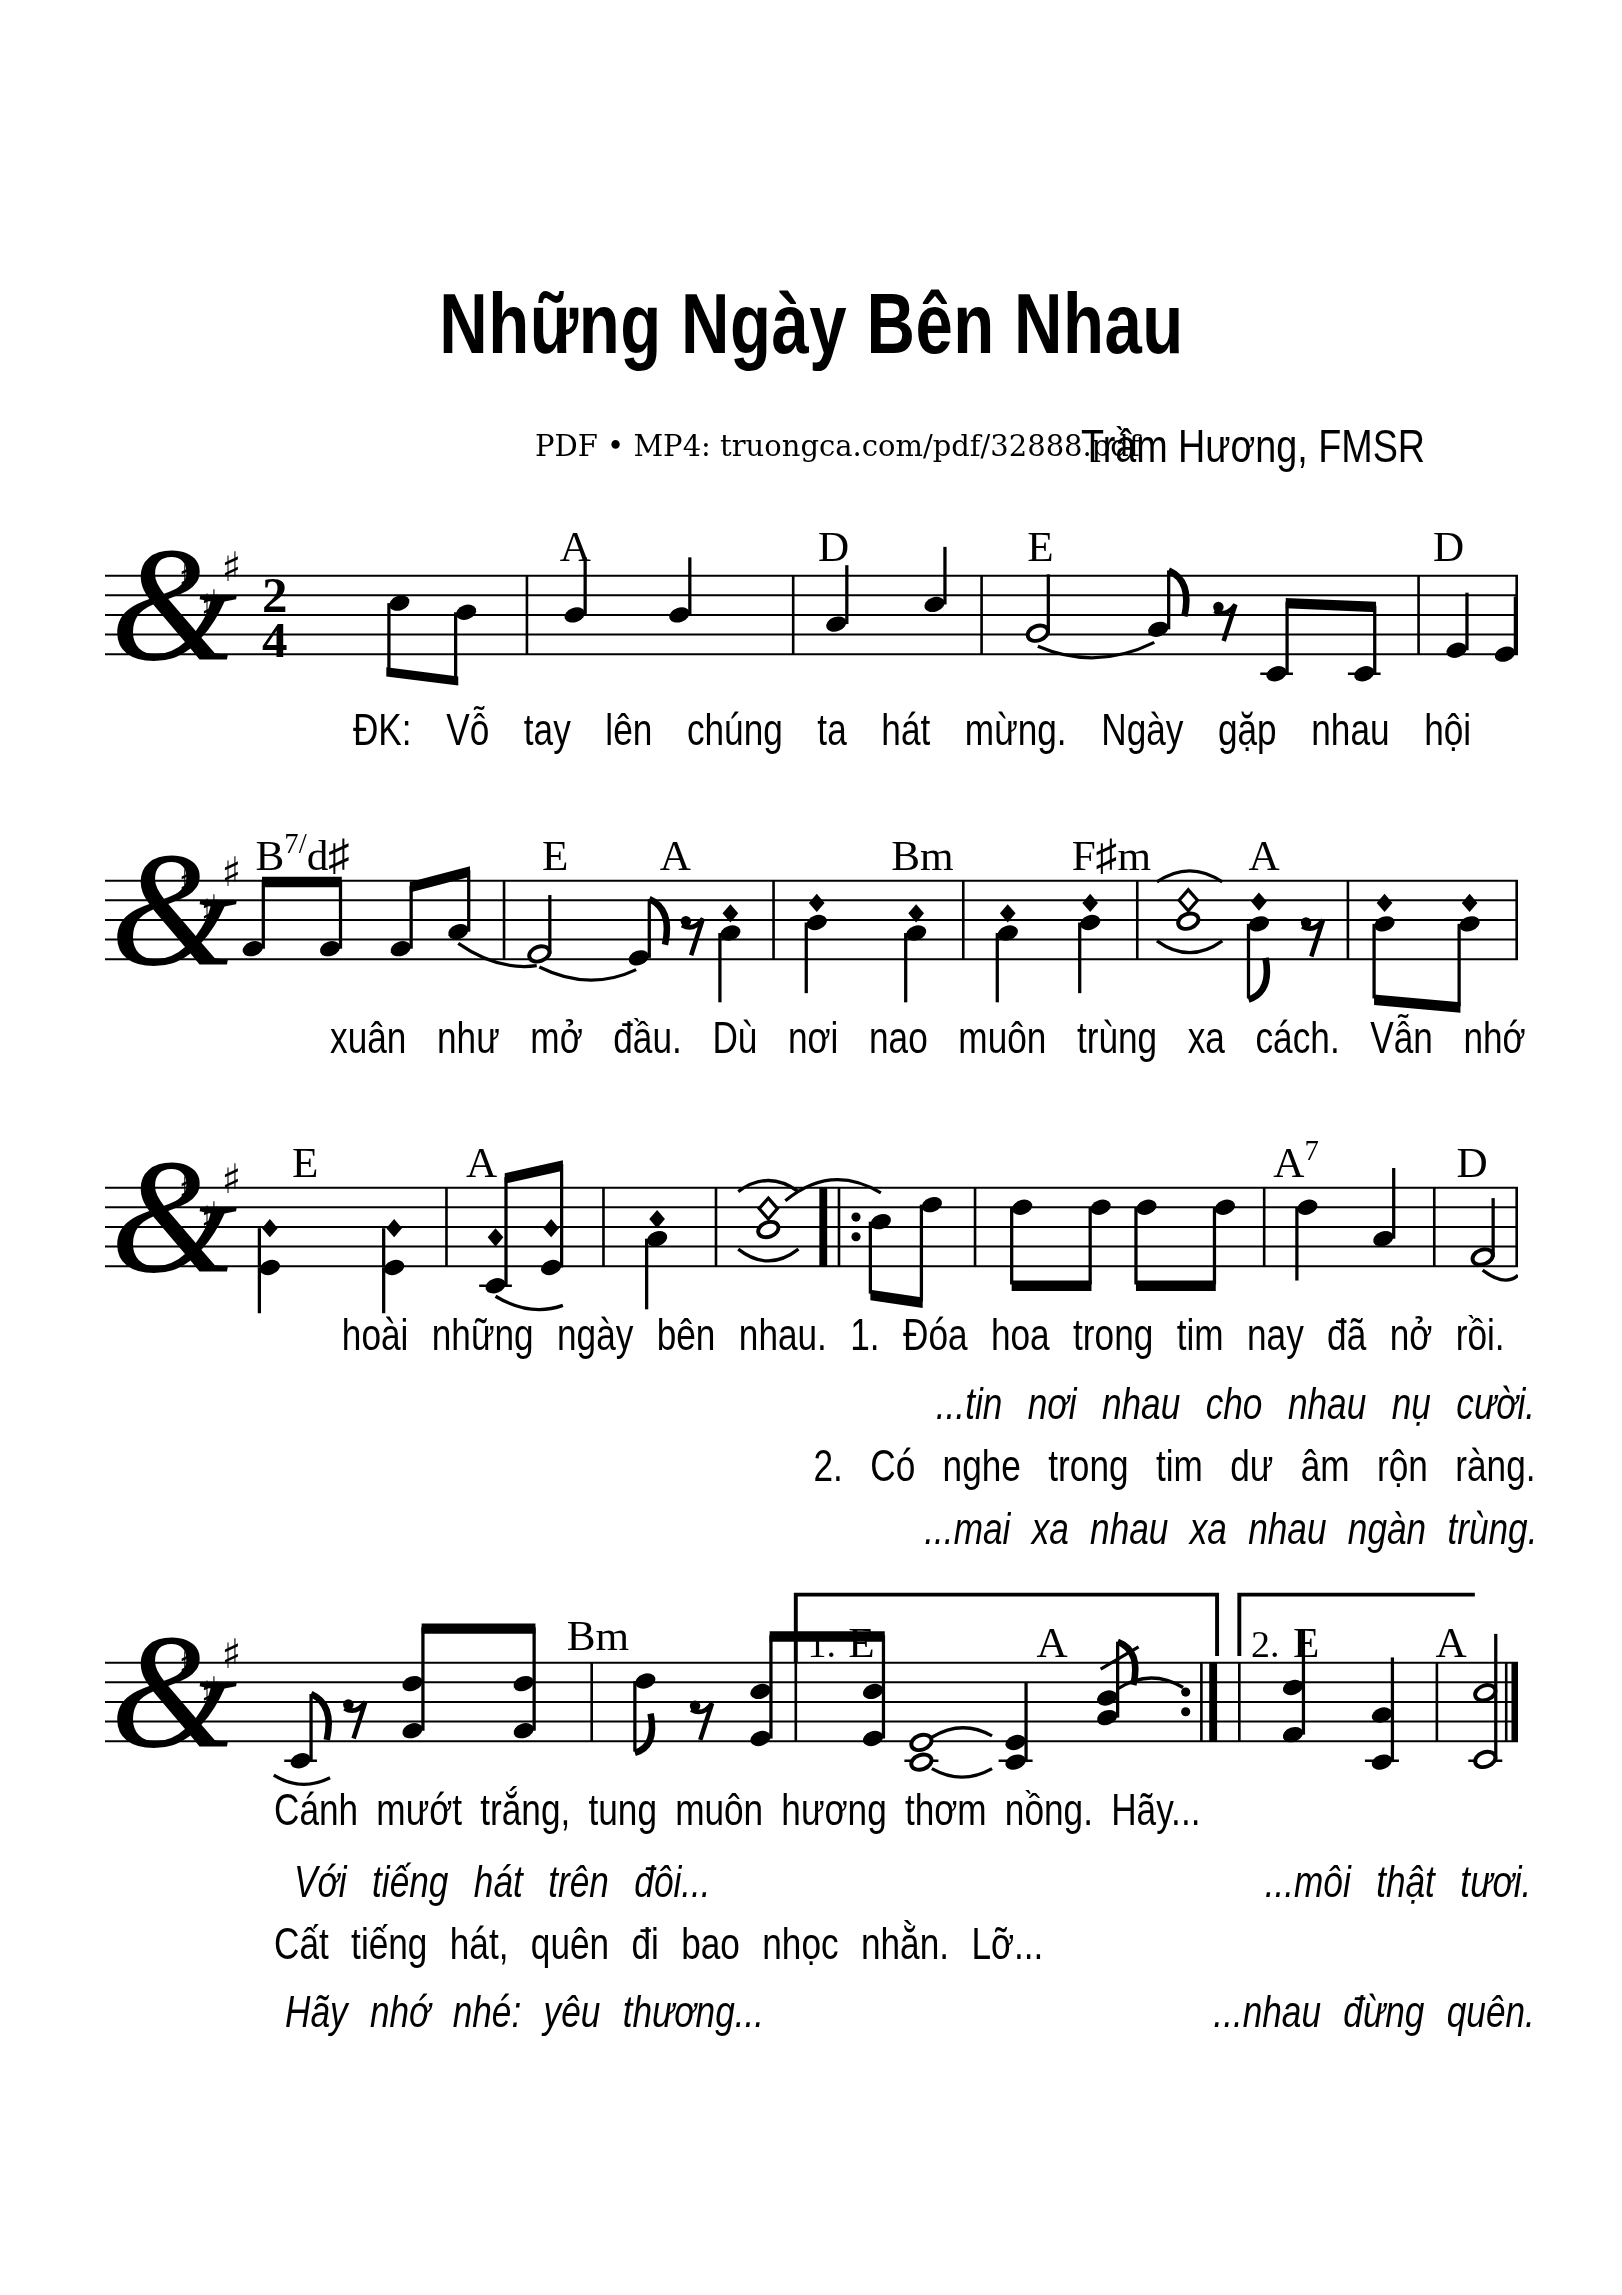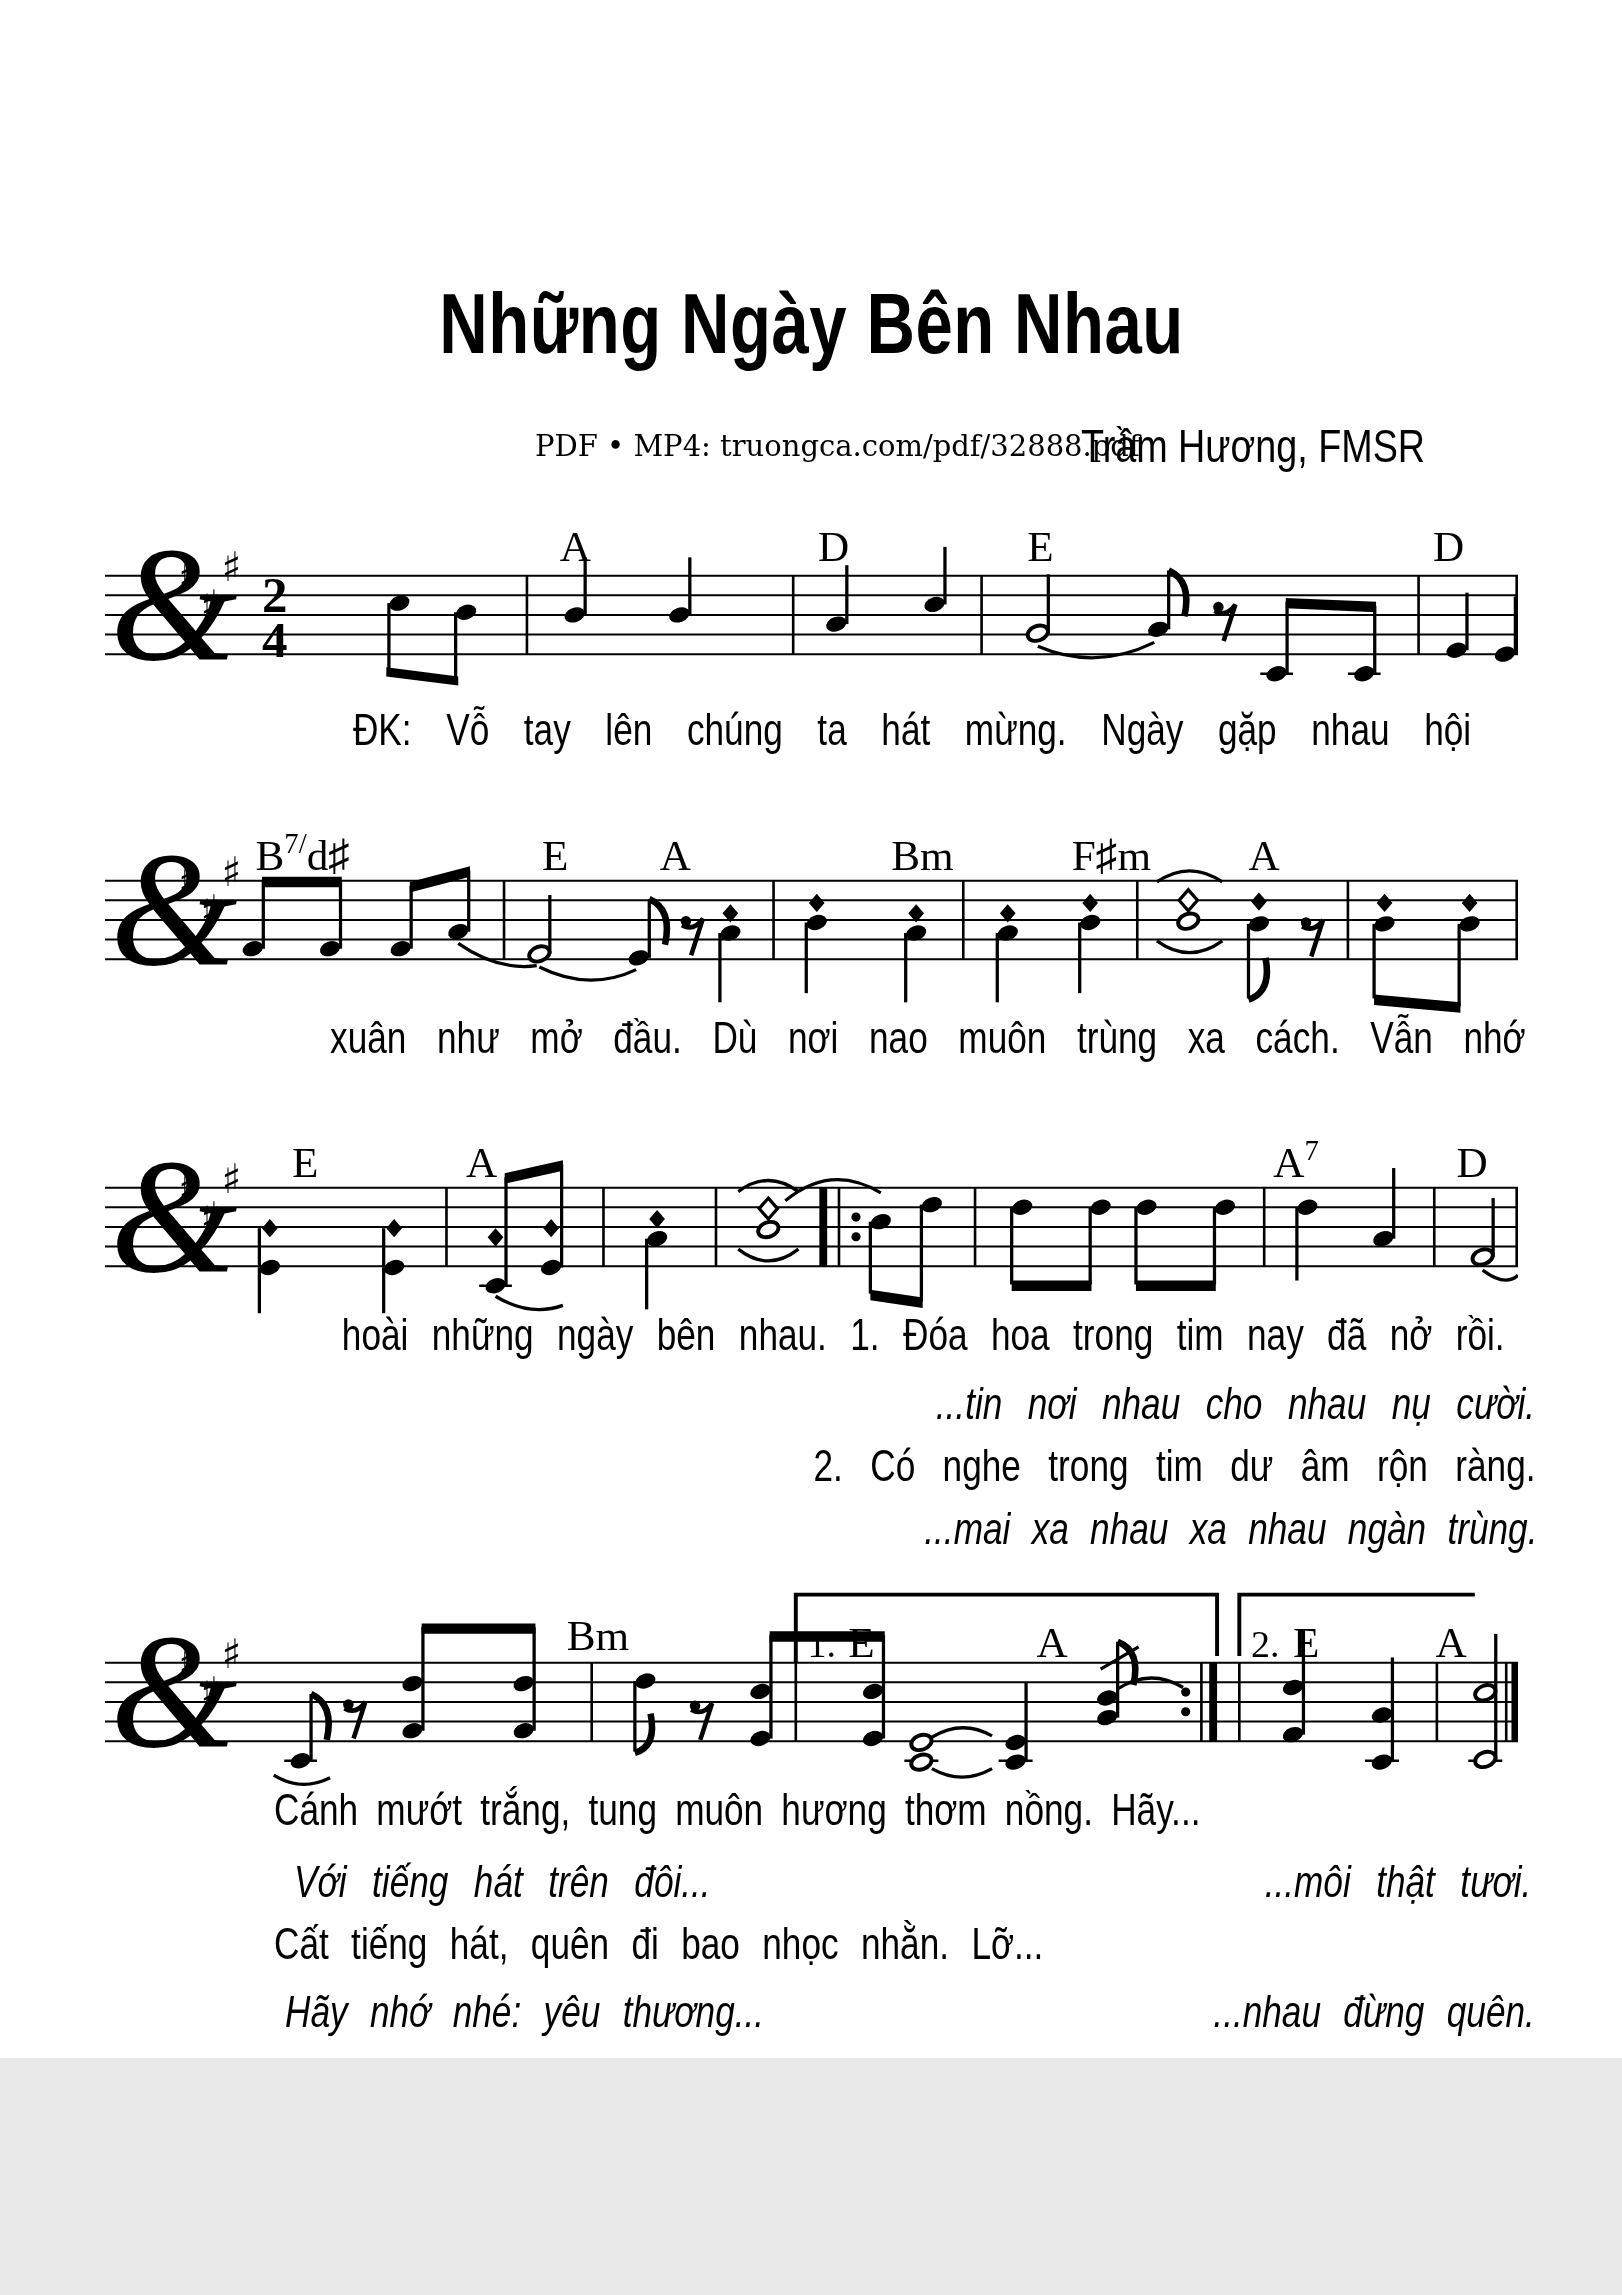--- a/index.html
+++ b/index.html
@@ -1,16 +1,16 @@
 <!DOCTYPE html>
 <html style="font-size:10.5px"><head>
 <meta charset="utf-8">
 <style>
   html,body{margin:0;padding:0;background:#e8e8e8;}
-  .page{position:relative;width:1623px;height:2058px;background:#ffffff;overflow:hidden;
+  .page{position:relative;width:1623px;height:2295px;background:#ffffff;overflow:hidden;
         font-family:"Liberation Sans",sans-serif;color:#000;}
   .title{position:absolute;top:274px;left:0;width:1623px;text-align:center;
          font-size:86px;font-weight:bold;white-space:nowrap;
          transform:scaleX(0.78);transform-origin:center top;letter-spacing:0.7px;}
   .meta{position:absolute;top:429px;left:535px;font-family:"DejaVu Serif",serif;
         font-size:29px;white-space:nowrap;}
   .author{position:absolute;top:419px;left:1081px;font-size:46px;white-space:nowrap;
           transform:scaleX(0.82);transform-origin:left top;}
   .sys{position:absolute;left:105px;}
   .lyr{position:absolute;font-size:44px;white-space:nowrap;}

